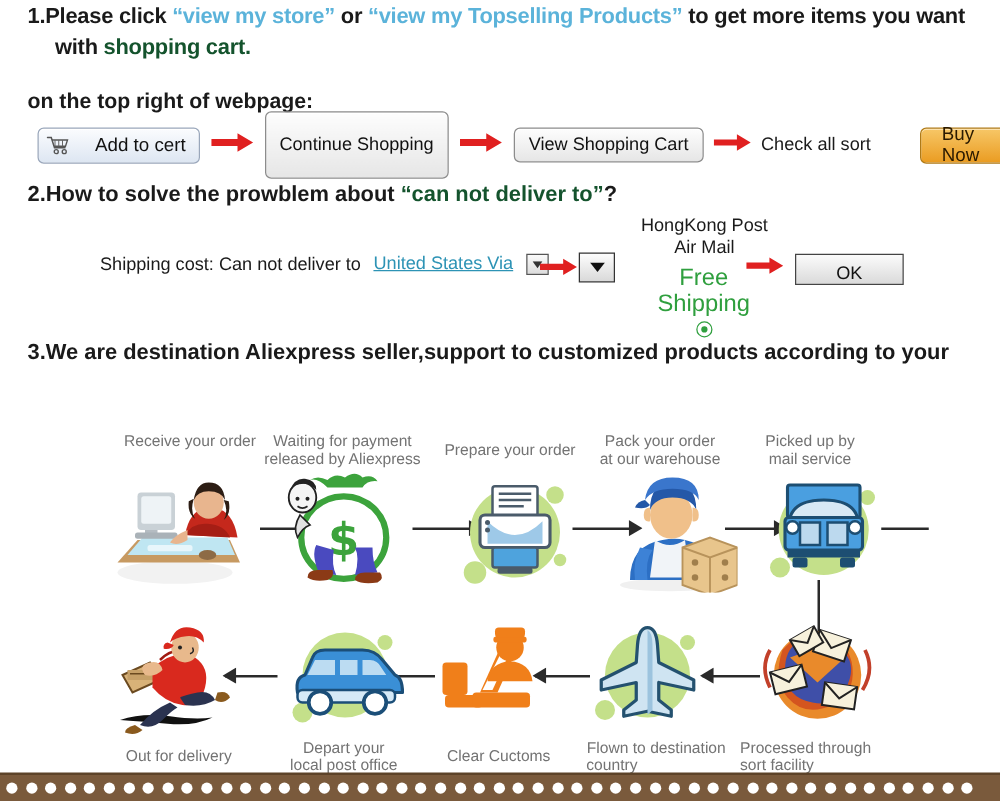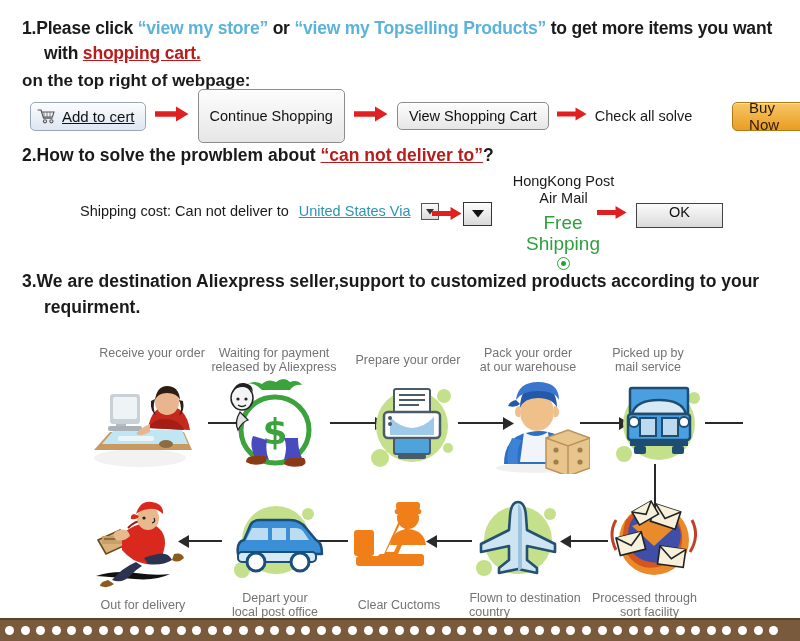--- a/index.html
+++ b/index.html
@@ -7,54 +7,54 @@
     width:800px;height:641px;
     background:#ffffff;
     font-family:"Liberation Sans", sans-serif;
     color:#1a1a1a;
     overflow:hidden;
     position:relative;
   }
   .page{position:relative;width:800px;height:641px;}
 
   
-  .sec1{position:absolute;left:22px;top:16px;width:760px;}
+  .sec1{position:absolute;left:22px;top:0;width:760px;}
   .sec1 .line{font-size:17.5px;font-weight:bold;line-height:25px;letter-spacing:-0.2px;}
   .sec1 .line2{padding-left:22px;}
   .blue{color:#5bb3da;font-weight:bold;}
-  .red{color:#b91c1c;font-weight:bold;text-decoration:underline;}
+  .red{color:#14532d;font-weight:bold;}
   .ontop{position:absolute;left:22px;top:71px;font-size:17px;font-weight:bold;}
 
   
   .btnrow{position:absolute;left:30px;top:101px;display:flex;align-items:center;height:30px;}
   .btn{
     display:flex;align-items:center;justify-content:center;
     height:26px;border:1px solid #8c8c8c;border-radius:5px;
     font-size:14.5px;color:#111;background:linear-gradient(#fdfdfd,#e6e6e6);
     box-shadow:inset 0 1px 0 #fff;white-space:nowrap;
   }
-  .btn-cart{padding:0 10px 0 6px;background:linear-gradient(#fbfcfe,#dde6f2);border-color:#9aa7bb;gap:6px;height:27px;text-decoration:underline;}
+  .btn-cart{padding:0 10px 0 6px;background:linear-gradient(#fbfcfe,#dde6f2);border-color:#9aa7bb;gap:20px;height:27px;}
   .btn-cart .lbl{font-size:15px;font-weight:500;}
   .btn-cont{padding:13px 11px;}
   .btn-view{padding:0 11px;}
   .cart-ico{width:19px;height:16px;display:block;}
   .plaintxt{font-size:14.5px;white-space:nowrap;}
   .btn-buy{
     height:27px;padding:0 16px;border:1px solid #b07a16;border-radius:5px;
     background:linear-gradient(#f7c767,#ea9c22);
     font-size:15px;color:#2b1a00;display:flex;align-items:center;justify-content:center;
     box-shadow:inset 0 1px 0 #fde2ad;
   }
   .arw{display:block;}
   .gap{display:inline-block;}
 
   
   .sec2-title{position:absolute;left:22px;top:145px;font-size:17.5px;font-weight:bold;}
   .qty-row{position:absolute;left:80px;top:182px;display:flex;align-items:center;font-size:14.5px;gap:7px;}
-  .ship-row{position:absolute;left:80px;top:203px;display:flex;font-size:14.5px;gap:6px;}
+  .ship-row{position:absolute;left:80px;top:203px;display:flex;align-items:center;font-size:14.5px;gap:6px;}
   .qtybox{
     width:46px;height:17px;border:1.5px solid #222;background:#fff;
     display:flex;align-items:center;justify-content:center;font-size:14px;color:#111;
   }
   .country{
     color:#2d93b5;text-decoration:underline;font-size:14.5px;padding:0 4px 1px 4px;
   }
   .smallsel{
     width:16px;height:15px;border:1px solid #555;background:linear-gradient(#fafafa,#dcdcdc);
     display:flex;align-items:center;justify-content:center;
@@ -66,21 +66,21 @@
   .hkpost{position:absolute;left:506px;top:173px;text-align:center;width:115px;font-size:14.5px;line-height:17px;}
   .freeship{position:absolute;left:513px;top:212px;text-align:center;width:100px;color:#2f9f3e;font-size:19px;line-height:21px;font-weight:normal;}
   .radio{
     width:11px;height:11px;border-radius:50%;border:1.5px solid #2f9f3e;margin:3px auto 0 auto;
     display:flex;align-items:center;justify-content:center;
   }
   .radio i{width:5px;height:5px;border-radius:50%;background:#2f9f3e;display:block;}
   .okbtn{
     position:absolute;left:636px;top:203px;width:85px;height:23px;
     border:1.5px solid #444;background:linear-gradient(#fbfbfb,#dadada);
-    display:flex;align-items:flex-start;justify-content:center;font-size:14.5px;color:#111;
+    display:flex;align-items:flex-end;justify-content:center;font-size:14.5px;color:#111;
   }
   .arw-sec2{position:absolute;left:597px;top:205px;}
   .arw-sel{position:absolute;left:432px;top:206px;}
 
   
   .sec3{position:absolute;left:22px;top:268px;width:762px;font-size:17.5px;font-weight:bold;line-height:26px;}
   .sec3 .l2{padding-left:22px;}
 
   
   .flow{position:absolute;left:0;top:336px;width:800px;height:285px;}
@@ -143,21 +143,21 @@
     <div class="btn btn-view">
       <span>View Shopping Cart</span>
     </div>
 
     <span class="arw" style="margin:0 8px;">
       <svg width="30" height="16" viewBox="0 0 34 16">
           <path d="M0 5.2 h21 V0.6 L33.5 8 L21 15.4 V10.8 H0 Z" fill="#e02020"></path>
         </svg>
     </span>
 
-    <span class="plaintxt">Check all solve</span>
+    <span class="plaintxt">Check all sort</span>
 
     <span class="gap" style="width:54px;"></span>
 
     <div class="btn-buy">
       <span>Buy Now</span>
     </div>
   </div>
 
   <div class="sec2-title">
     <span>2.</span><span>How to solve the prowblem about </span><span class="red">“can not deliver to”</span><span>?</span>
@@ -204,21 +204,20 @@
         <path d="M0 5.2 h21 V0.6 L33.5 8 L21 15.4 V10.8 H0 Z" fill="#e02020"></path>
       </svg>
   </span>
 
   <div class="okbtn">
     <span>OK</span>
   </div>
 
   <div class="sec3">
     <div><span>3.</span><span>We are destination Aliexpress seller,support to customized products according to your</span></div>
-    <div class="l2">requirment.</div>
   </div>
 
   <div class="flow">
 
     <div class="flabel" style="left:92px;top:10px;width:120px;">Receive your order</div>
     <div class="flabel" style="left:210px;top:10px;width:128px;">Waiting for payment</div>
     <div class="flabel" style="left:210px;top:24px;width:128px;">released by Aliexpress</div>
     <div class="flabel" style="left:349px;top:17px;width:118px;">Prepare your order</div>
     <div class="flabel" style="left:470px;top:10px;width:116px;">Pack your order</div>
     <div class="flabel" style="left:470px;top:24px;width:116px;">at our warehouse</div>
@@ -470,21 +469,21 @@
       </svg>
     </div>
 
     <div class="flabel" style="left:80px;top:262px;width:126px;">Out for delivery</div>
     <div class="flabel" style="left:216px;top:255px;width:118px;">Depart your</div>
     <div class="flabel" style="left:216px;top:269px;width:118px;">local post office</div>
     <div class="flabel" style="left:344px;top:262px;width:110px;">Clear Cuctoms</div>
     <div class="flabel" style="left:460px;top:255px;width:130px;">Flown to destination</div>
     <div class="flabel" style="left:460px;top:269px;width:130px;text-align:left;padding-left:9px;box-sizing:border-box;">country</div>
     <div class="flabel" style="left:592px;top:255px;width:124px;text-align:left;">Processed through</div>
-    <div class="flabel" style="left:592px;top:269px;width:124px;text-align:left;margin-left:28px;">sort facility</div>
+    <div class="flabel" style="left:592px;top:269px;width:124px;text-align:left;">sort facility</div>
   </div>
 
   <div class="topline"></div>
   <div class="footer">
     <div class="dots">
       <i></i>
         <i></i>
         <i></i>
         <i></i>
         <i></i>

